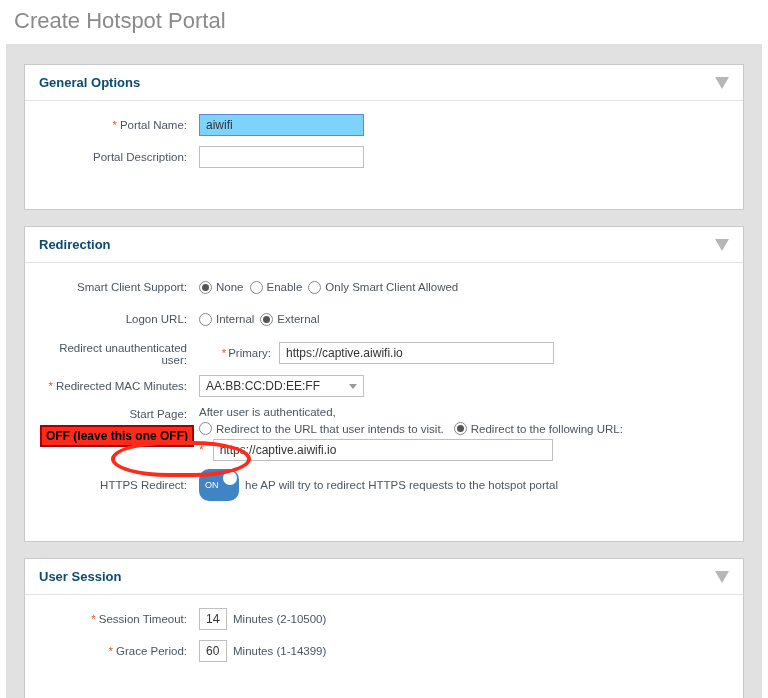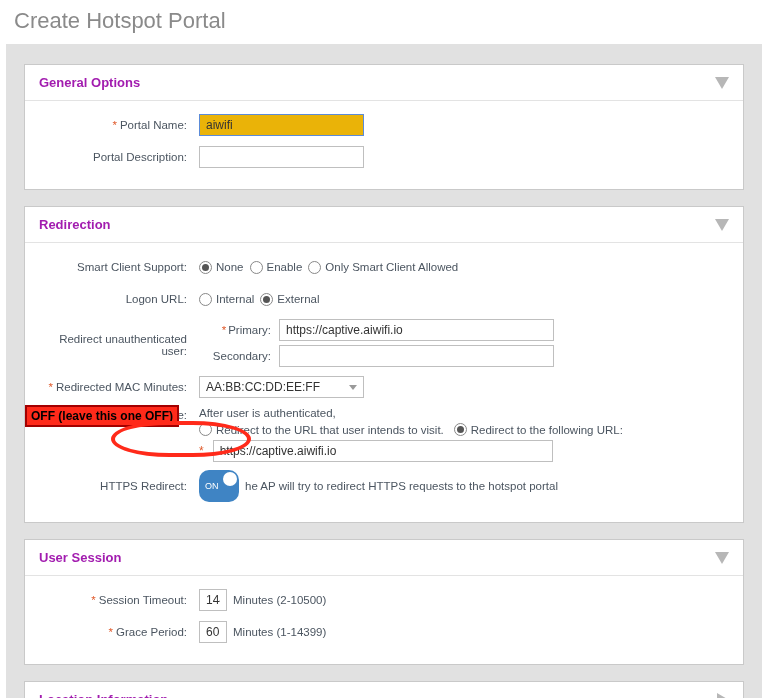--- a/index.html
+++ b/index.html
@@ -31,35 +31,35 @@
     display: flex;
     justify-content: space-between;
     align-items: center;
     padding: 10px 14px;
     border-bottom: 1px solid #e3e3e3;
   }
   .panel-header.no-body { border-bottom: none; }
   .panel-title {
     font-size: 13px;
     font-weight: 700;
-    color: #a21caf;
+    color: #0c4a6e;
   }
   .chevron {
     width: 0; height: 0;
     border-left: 7px solid transparent;
     border-right: 7px solid transparent;
     border-top: 12px solid #b7b7b7;
   }
   .chevron.right {
     border-top: 7px solid transparent;
     border-bottom: 7px solid transparent;
     border-left: 12px solid #b7b7b7;
     border-right: none;
   }
-  .panel-body { padding: 12px 14px 12px; }
+  .panel-body { padding: 12px 14px 32px; }
   .row {
     display: flex;
     align-items: center;
     margin-bottom: 8px;
     min-height: 24px;
   }
   .label-col {
     width: 160px;
     text-align: right;
     padding-right: 12px;
@@ -72,21 +72,21 @@
   input[type="text"] {
     border: 1px solid #bfbfbf;
     height: 22px;
     padding: 0 6px;
     font-size: 12px;
     color: #333;
   }
   input.w-165 { width: 165px; }
   input.w-275 { width: 275px; }
   input.w-40  { width: 28px; }
-  input.focus { border-color: #5b8bd8; background: #eab308; }
+  input.focus { border-color: #5b8bd8; background: #7dd3fc; }
   .radio {
     display: inline-flex; align-items: center;
     gap: 4px; cursor: pointer; font-size: 11.5px; color: #4b5560;
   }
   .radio .circle {
     width: 13px; height: 13px; border: 1px solid #888; border-radius: 50%;
     display: inline-flex; align-items: center; justify-content: center;
     background: #fff;
   }
   .radio.checked .circle::after {
@@ -188,24 +188,20 @@
             </span>
         </div>
       </div>
 
       <div class="row" style="align-items:center;">
         <div class="label-col" style="padding-top:3px;">Redirect unauthenticated user:</div>
         <div class="val-col" style="flex-direction:column; align-items:flex-start; gap:4px;">
           <div style="display:flex;align-items:center;gap:8px;">
             <span class="sublabel"><span class="req">*</span><span>Primary:</span></span>
             <input type="text" class="w-275" value="https://captive.aiwifi.io" style="">
-          </div>
-          <div style="display:flex;align-items:center;gap:8px;">
-            <span class="sublabel">Secondary:</span>
-            <input type="text" class="w-275" value="" style="">
           </div>
         </div>
       </div>
 
       <div class="row">
         <div class="label-col"><span class="req">*</span><span>Redirected MAC Minutes:</span></div>
         <div class="val-col">
           <div class="select">
             <span>AA:BB:CC:DD:EE:FF</span>
               <span class="caret"></span>
@@ -239,21 +235,21 @@
         <div class="val-col">
           <div class="toggle">
               <span>ON</span>
             </div>
           <span class="note">he AP will try to redirect HTTPS requests to the hotspot portal</span>
         </div>
       </div>
 
     </div>
 
-    <div class="callout-off" style="left:0px; top:198px;">OFF (leave this one OFF)</div>
+    <div class="callout-off" style="left:15px; top:198px;">OFF (leave this one OFF)</div>
     <div class="ring" style="left:86px; top:214px; width:140px; height:36px;"></div>
   </div>
 
   <div class="panel">
     <div class="panel-header">
       <span class="panel-title">User Session</span>
       <span class="chevron"></span>
     </div>
     <div class="panel-body">
       <div class="row">

